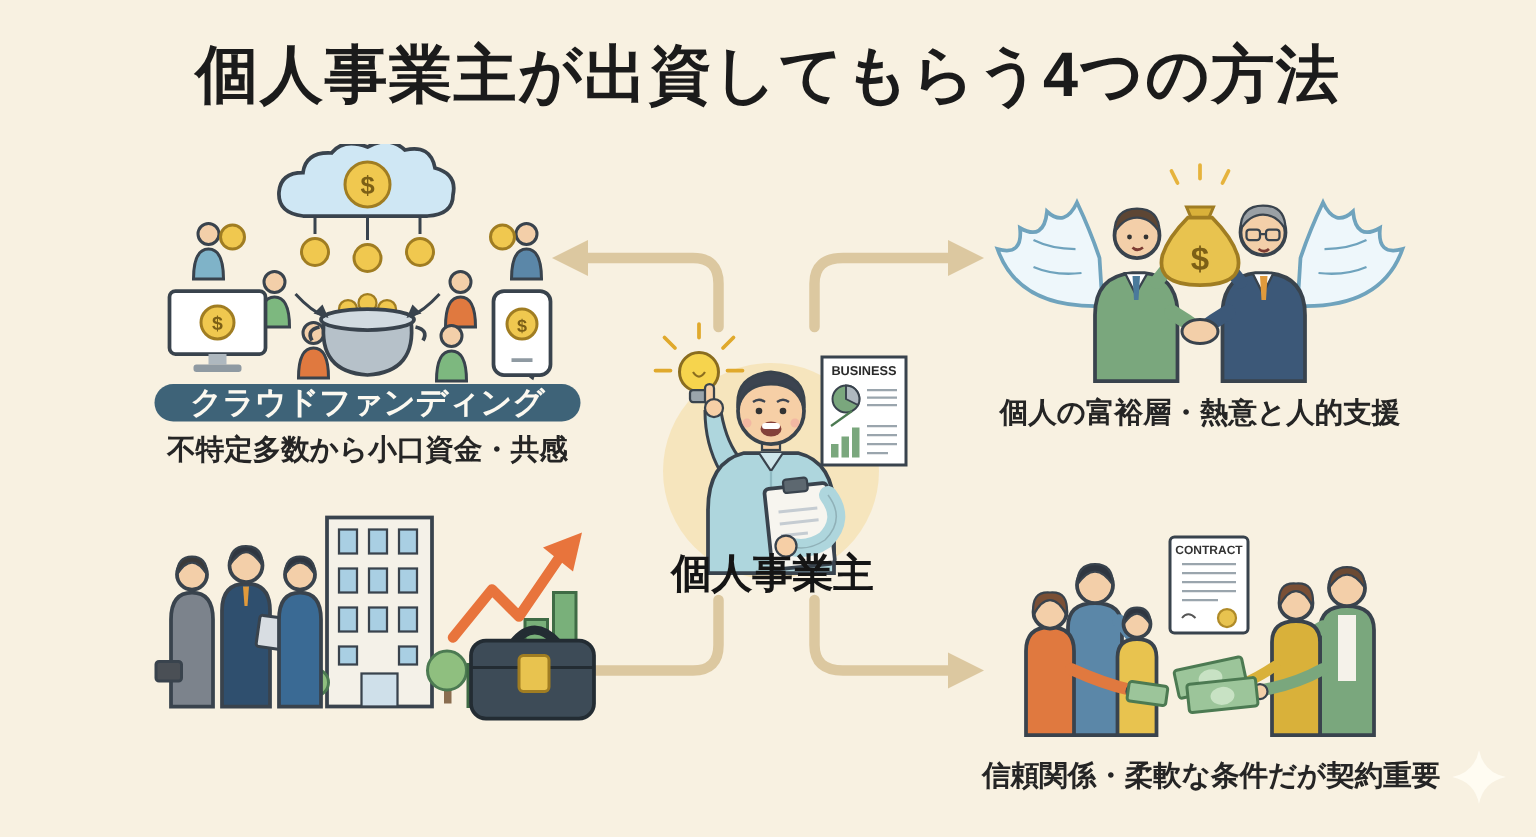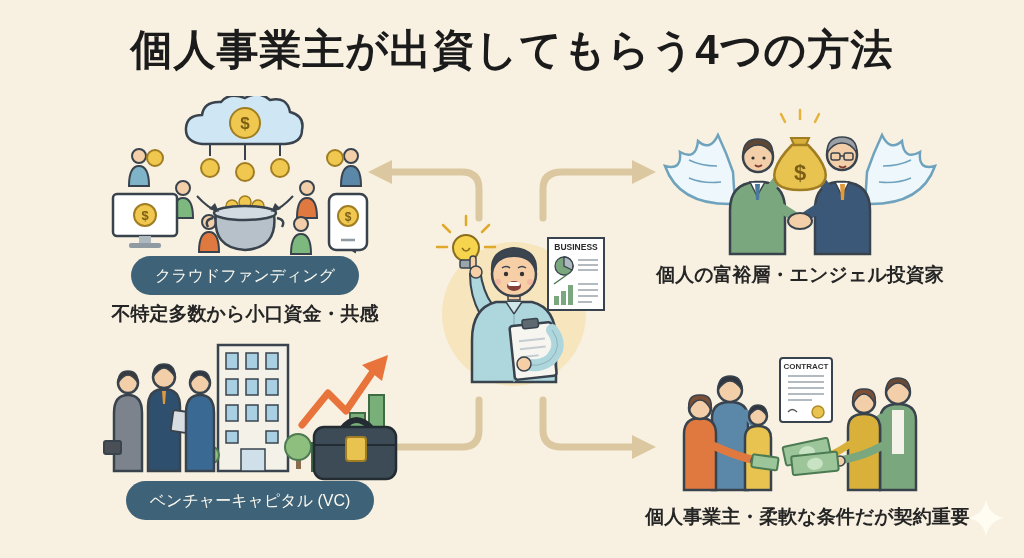--- a/index.html
+++ b/index.html
@@ -33,22 +33,22 @@
   .quad{position:absolute;display:flex;flex-direction:column;align-items:center;}
   .quad.tl{left:70px;top:96px;width:350px;}
   .quad.tr{left:610px;top:108px;width:380px;}
   .quad.bl{left:75px;top:333px;width:350px;}
   .quad.br{left:630px;top:352px;width:355px;}
   .illus{display:block;}
   .badge{
     display:inline-block;
     background:var(--badge_background);
     color:var(--badge_text);
-    font-size:16px;font-weight:normal;
-    padding:10px 24px;border-radius:24px;
+    font-size:21px;font-weight:bold;
+    padding:0 24px;border-radius:24px;
     white-space:nowrap;line-height:1.2;
   }
   .desc{
     margin-top:6px;font-size:19px;font-weight:bold;
     color:var(--description_text);white-space:nowrap;
   }
   .center-figure{position:absolute;left:420px;top:212px;width:190px;height:190px;}
   .center-label{
     position:absolute;left:412px;top:364px;width:206px;
     text-align:center;font-size:27px;font-weight:800;color:#151515;
@@ -182,21 +182,21 @@
         <ellipse cx="145" cy="113" rx="12" ry="8" fill="#f3cfa9" stroke="var(--outline)" stroke-width="2"></ellipse>
       </g>
 
       <g>
         <path d="M130 14 l-4 -8 M145 11 v-9 M160 14 l4 -8" stroke="#e6b33c" stroke-width="2.5" stroke-linecap="round"></path>
         <path d="M136 30 h18 l-3 7 h-12 Z" fill="#d9b13a" stroke="var(--coin_border)" stroke-width="2"></path>
         <path d="M137 37 Q124 50 120 62 Q115 82 145 82 Q175 82 170 62 Q166 50 153 37 Z" fill="#e8c34f" stroke="var(--coin_border)" stroke-width="2.5"></path>
         <text x="145" y="72" font-size="22" font-weight="bold" text-anchor="middle" fill="#7c5f16">$</text>
       </g>
     </svg>
-    <div class="desc">個人の富裕層・エンジェル投資家</div>
+    <div class="desc">個人の富裕層・熱意と人的支援</div>
   </div>
 
   <div class="quad bl">
     <svg class="illus" width="300" height="148" viewBox="0 0 300 148">
 
       <g>
         <rect x="118" y="12" width="70" height="126" fill="#f4f1e8" stroke="var(--outline)" stroke-width="2.5"></rect>
         <g fill="#a9cfe3" stroke="var(--outline)" stroke-width="1.5">
           <rect x="126" y="20" width="12" height="16"></rect>
             <rect x="146" y="20" width="12" height="16"></rect>
@@ -243,21 +243,20 @@
         <polygon points="262,32 288,22 282,48" fill="#e8743c"></polygon>
       </g>
 
       <g>
         <path d="M242 96 Q256 78 272 96" fill="none" stroke="#232c33" stroke-width="6"></path>
         <rect x="214" y="94" width="82" height="52" rx="10" fill="#3d4b57" stroke="#232c33" stroke-width="2.5"></rect>
         <path d="M214 112 H296" stroke="#232c33" stroke-width="2"></path>
         <rect x="246" y="104" width="20" height="24" rx="3" fill="#e8c34f" stroke="var(--coin_border)" stroke-width="2"></rect>
       </g>
     </svg>
-    <div class="badge">ベンチャーキャピタル (VC)</div>
   </div>
 
   <div class="quad br">
     <svg class="illus" width="280" height="146" viewBox="0 0 280 146">
 
       <g>
         <rect x="112" y="6" width="52" height="64" rx="3" fill="#ffffff" stroke="var(--outline)" stroke-width="2"></rect>
         <text x="138" y="17" font-size="8" font-weight="bold" text-anchor="middle" fill="#333333">CONTRACT</text>
         <g stroke="#9aa5ad" stroke-width="1.5">
           <path d="M120 24 h36 M120 30 h36 M120 36 h36 M120 42 h36 M120 48 h24"></path>
@@ -303,21 +302,21 @@
         </g>
         <g transform="rotate(-6 146 112)">
           <rect x="124" y="102" width="46" height="19" rx="2" fill="#9cc59a" stroke="#4c7a52" stroke-width="2"></rect>
           <ellipse cx="147" cy="112" rx="8" ry="6" fill="#c8e2c4"></ellipse>
         </g>
         <g transform="rotate(8 98 110)">
           <rect x="84" y="104" width="26" height="13" rx="2" fill="#9cc59a" stroke="#4c7a52" stroke-width="2"></rect>
         </g>
       </g>
     </svg>
-    <div class="desc">個人事業主・柔軟な条件だが契約重要</div>
+    <div class="desc">信頼関係・柔軟な条件だが契約重要</div>
   </div>
 
   <svg class="center-figure" width="190" height="190" viewBox="0 0 190 190">
     <circle cx="94" cy="102" r="72" fill="var(--center_halo)"></circle>
 
     <g>
       <path d="M30 20 l-7 -7 M46 13 v-9 M62 20 l7 -7 M27 35 h-10 M65 35 h10" stroke="#e0a92c" stroke-width="2.5" stroke-linecap="round"></path>
       <circle cx="46" cy="36" r="13" fill="#f6d44d" stroke="#8a6d1f" stroke-width="2"></circle>
       <path d="M42 36 q4 6 8 0" fill="none" stroke="#8a6d1f" stroke-width="1.5"></path>
       <rect x="40" y="48" width="12" height="8" rx="2" fill="#9aa4ab" stroke="var(--outline)" stroke-width="1.5"></rect>
@@ -356,18 +355,19 @@
       <g transform="rotate(-6 112 138)">
         <rect x="92" y="112" width="42" height="54" rx="3" fill="#f7f5ef" stroke="var(--outline)" stroke-width="2.5"></rect>
         <rect x="105" y="107" width="16" height="9" rx="2" fill="#5d6870" stroke="var(--outline)" stroke-width="1.5"></rect>
         <path d="M100 128 h26 M100 136 h26 M100 144 h18" stroke="#c5ccd2" stroke-width="2"></path>
       </g>
       <path d="M132 118 Q144 134 130 148 Q118 156 106 152" fill="none" stroke="#aed6dd" stroke-width="12" stroke-linecap="round"></path>
       <path d="M132 118 Q144 134 130 148 Q118 156 106 152" fill="none" stroke="var(--outline)" stroke-width="1" opacity="0.25"></path>
       <circle cx="104" cy="152" r="7" fill="#f6cfa6" stroke="var(--outline)" stroke-width="1.5"></circle>
     </g>
   </svg>
+  <div class="center-label">個人事業主</div>
 
   <svg class="sparkle" width="40" height="40" viewBox="0 0 40 40">
     <path d="M20 2 Q23 17 38 20 Q23 23 20 38 Q17 23 2 20 Q17 17 20 2 Z" fill="#fffdf4" opacity="0.9"></path>
   </svg>
 
 </div>
 
 </body></html>

